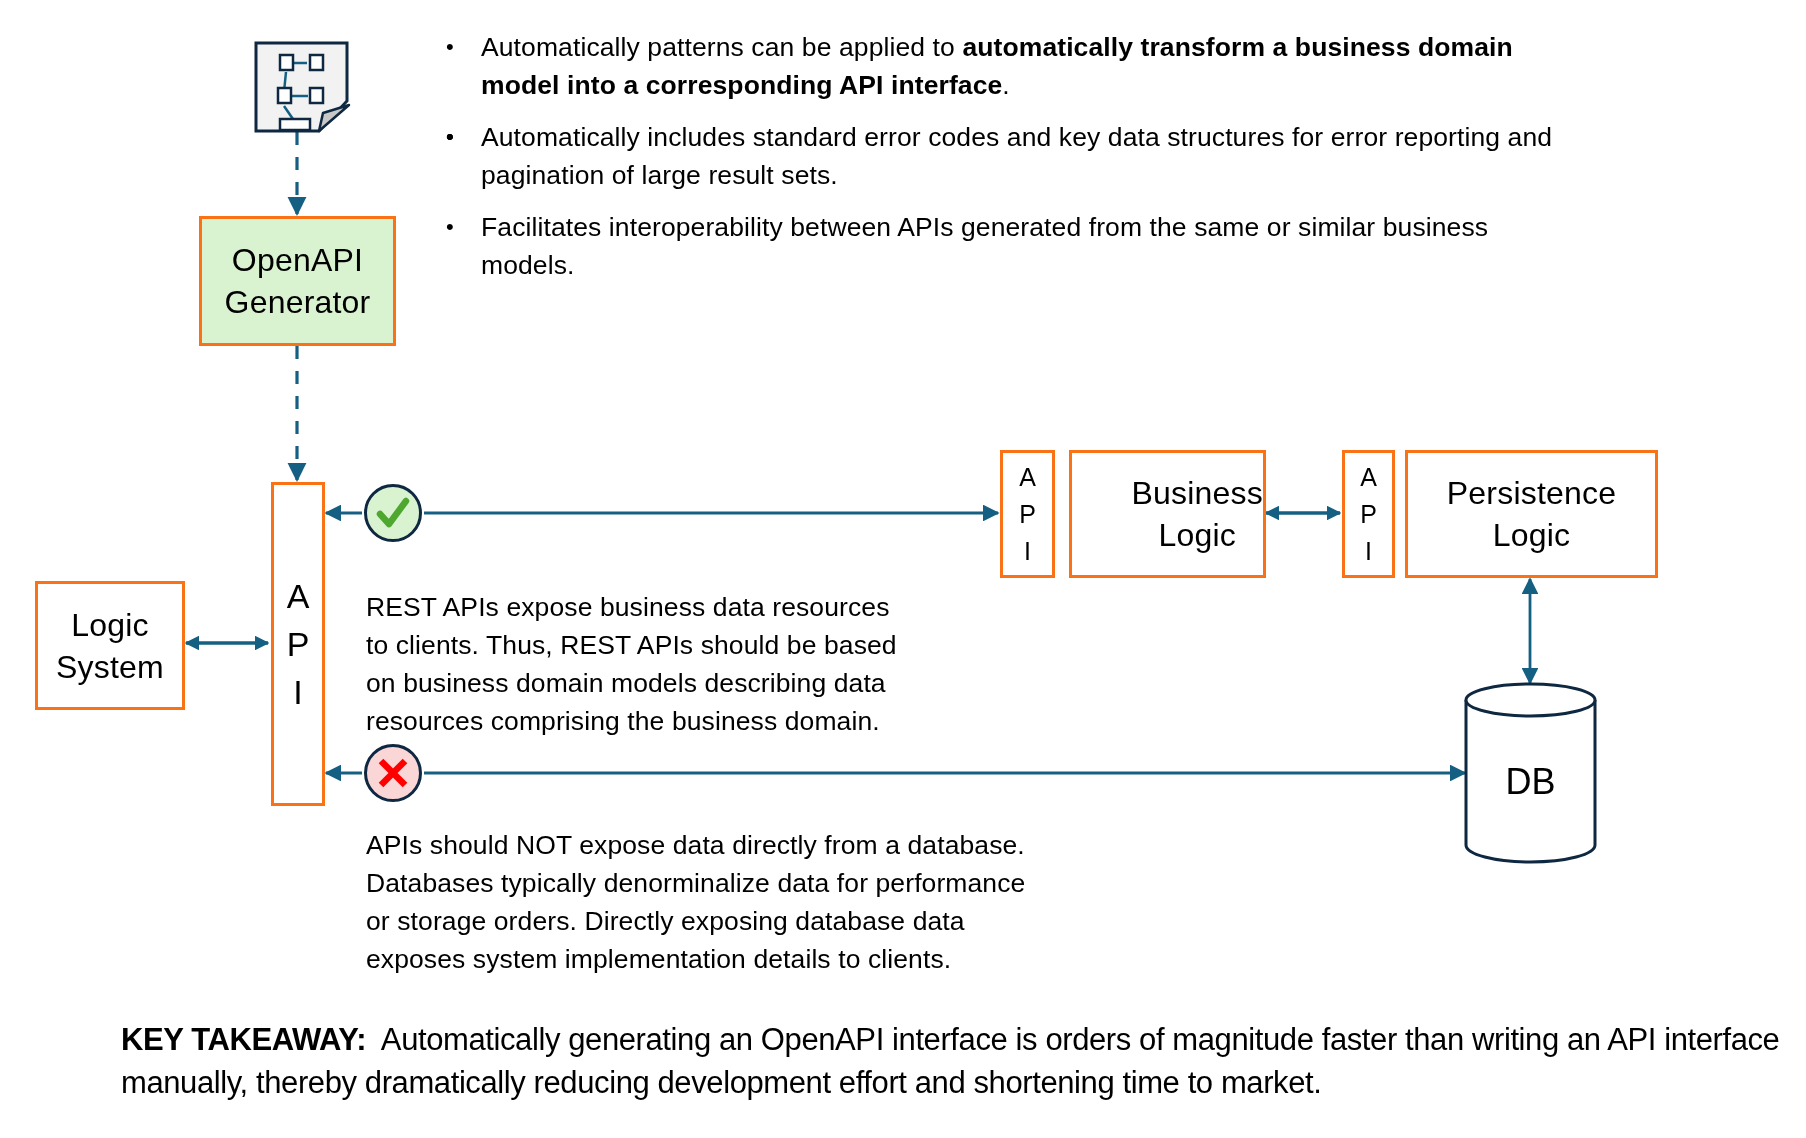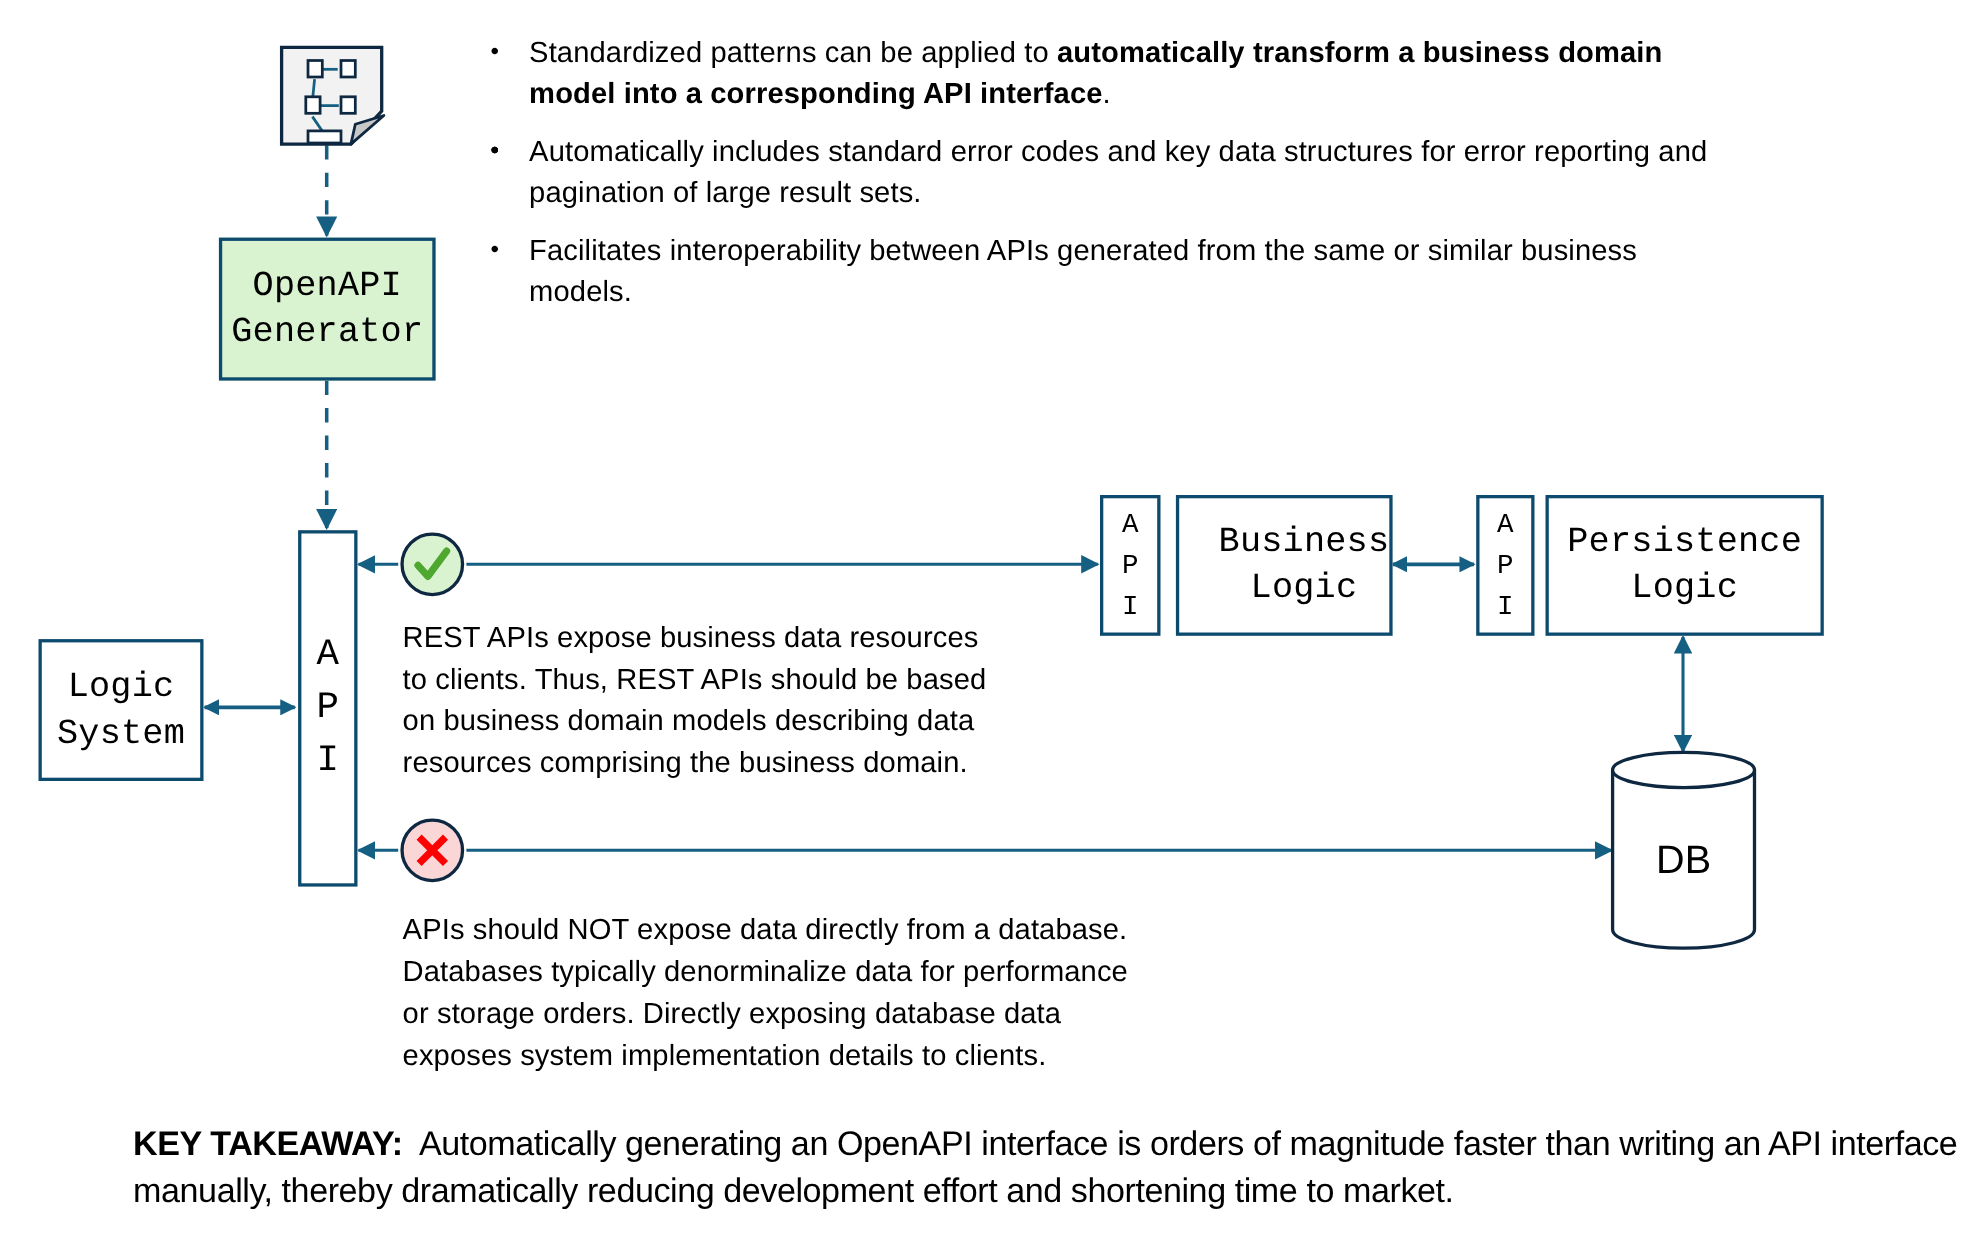--- a/index.html
+++ b/index.html
@@ -1,21 +1,21 @@
 <!DOCTYPE html>
 <html><head>
 <meta charset="utf-8">
 <style>
   html, body { margin: 0; padding: 0; background: #ffffff; }
   body { width: 1806px; height: 1138px; position: relative; overflow: hidden;
          font-family: "Liberation Sans", "DejaVu Sans", sans-serif; color: #000; }
   .abs { position: absolute; }
   svg.connectors { position: absolute; left: 0; top: 0; width: 1806px; height: 1138px; pointer-events: none; }
-  .box { position: absolute; border: 3px solid #0c4a6e; background: #fff; box-sizing: border-box;
-         display: flex; align-items: center; justify-content: center; text-align: center; font-family: Liberation Mono, monospace; }
+  .box { position: absolute; border: 3px solid #f97316; background: #fff; box-sizing: border-box;
+         display: flex; align-items: center; justify-content: center; text-align: center; }
   .box-label { font-size: 32px; line-height: 42px; white-space: pre-line; letter-spacing: 0.2px; }
   .api-vert { display: flex; flex-direction: column; align-items: center; justify-content: center; }
   .api-vert span { display: block; text-align: center; }
   .api-small span { font-size: 25px; line-height: 37px; }
   .api-tall span { font-size: 34px; line-height: 48px; }
   .generator { background: #d9f2d0; }
   .bullets { position: absolute; left: 446px; top: 28px; width: 1140px; margin: 0; padding: 0; list-style: none; }
   .bullets li { position: relative; padding-left: 35px; font-size: 26.5px; line-height: 38px; margin-bottom: 14px; letter-spacing: 0.1px; }
   .bullets li .dot { position: absolute; left: 0; top: 0; font-size: 22px; }
   .bullets li b { font-weight: bold; }
@@ -123,37 +123,37 @@
 </div>
 
 <div class="badge badge-bad" style="left:364px; top:744px;">
   <svg width="34" height="34" viewBox="0 0 34 34">
     <path d="M5,5 L29,29 M29,5 L5,29" fill="none" stroke="#ff0000" stroke-width="6.5" stroke-linecap="butt"></path>
   </svg>
 </div>
 
 <ul class="bullets">
   <li style="width:1090px;">
-    <span class="dot">•</span><span>Standardized patterns can be applied to </span><b>automatically transform a business domain model into a corresponding API interface</b><span>.</span>
+    <span class="dot">•</span><span>Automatically patterns can be applied to </span><b>automatically transform a business domain model into a corresponding API interface</b><span>.</span>
   </li>
   <li style="width:1060px;">
     <span class="dot">•</span>
   </li>
   <li>
     <span class="dot">•</span>
   </li>
   <li style="width:1080px;">
     <span class="dot">•</span><span>Automatically includes standard error codes and key data structures for error reporting and pagination of large result sets.</span>
   </li>
   <li style="width:1060px;">
     <span class="dot">•</span><span>Facilitates interoperability between APIs generated from the same or similar business models.</span>
   </li>
 </ul>
 
-<div class="desc" style="left:366px; top:560px; width:640px;">REST APIs expose business data resources
+<div class="desc" style="left:366px; top:588px; width:640px;">REST APIs expose business data resources
 to clients.  Thus, REST APIs should be based
 on business domain models describing data
 resources comprising the business domain.</div>
 <div class="desc" style="left:366px; top:826px; width:800px;">APIs should NOT expose data directly from a database.
 Databases typically denorminalize data for performance
 or storage orders.  Directly exposing database data
 exposes system implementation details to clients.</div>
 
 <div class="takeaway">
   <b>KEY TAKEAWAY:</b><span style="white-space:pre-wrap;">  Automatically generating an OpenAPI interface is orders of magnitude faster than writing an API interface manually, thereby dramatically reducing development effort and shortening time to market.</span>

